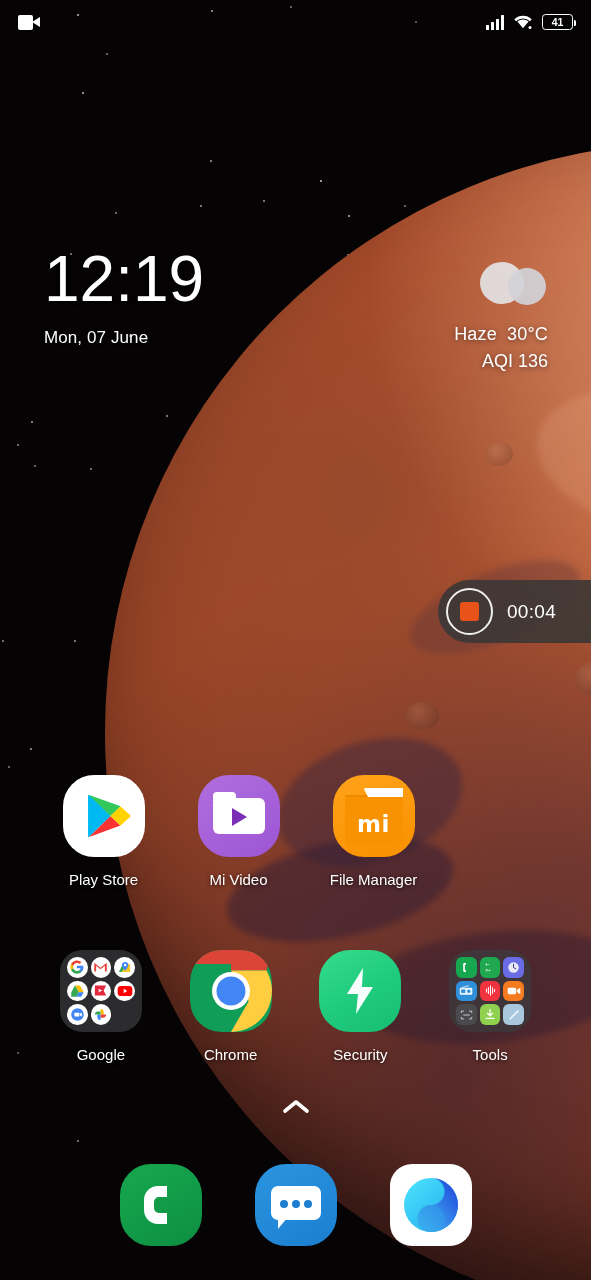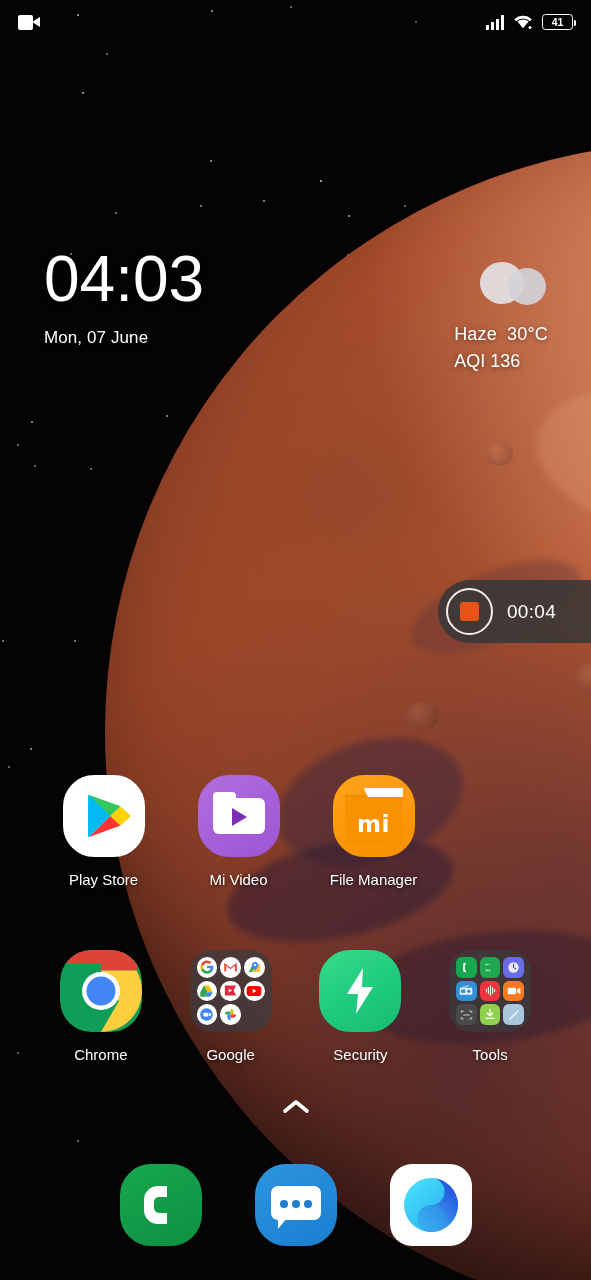--- a/index.html
+++ b/index.html
@@ -70,21 +70,21 @@
                    background:#fff; border-radius:0 1.5px 1.5px 0; }
   .batt-num { font-size:10.5px; color:#fff; font-weight:700; letter-spacing:-0.2px; line-height:1; }
 
   
   .widget-row { position:absolute; top:244px; left:0; right:0; height:150px; z-index:20; }
   .clock-block { position:absolute; left:44px; top:0; }
   .clock-time { font-size:64px; line-height:70px; color:#fff; font-weight:400; letter-spacing:0px;
                 text-shadow:0 1px 6px rgba(0,0,0,0.45); }
   .clock-date { font-size:17px; color:#fff; margin-top:14px; letter-spacing:0.1px;
                 text-shadow:0 1px 5px rgba(0,0,0,0.5); }
-  .weather-block { position:absolute; right:43px; top:12px; text-align:left; }
+  .weather-block { position:absolute; right:43px; top:12px; text-align:right; }
   .weather-icon { position:relative; height:54px; width:74px; margin:0 0 14px auto; }
   .haze-c1 { position:absolute; left:6px; top:6px; width:44px; height:42px; border-radius:50%;
              background:rgba(228,228,232,0.90); }
   .haze-c2 { position:absolute; left:34px; top:12px; width:38px; height:37px; border-radius:50%;
              background:rgba(210,210,216,0.92); }
   .weather-line { font-size:18px; color:#fff; text-shadow:0 1px 5px rgba(0,0,0,0.5); white-space:nowrap; }
   .weather-line.l1 { letter-spacing:0.2px; }
   .weather-line.l2 { margin-top:6px; }
   .wx-sep { display:inline-block; width:10px; }
 
@@ -239,21 +239,21 @@
         </svg>
       </span>
       <span class="battery">
         <span class="batt-num">41</span>
       </span>
     </div>
   </div>
 
   <div class="widget-row">
     <div class="clock-block">
-      <div class="clock-time">04:03</div>
+      <div class="clock-time">12:19</div>
       <div class="clock-date">Mon, 07 June</div>
     </div>
     <div class="weather-block">
       <div class="weather-icon">
         <span class="haze-c1"></span>
           <span class="haze-c2"></span>
       </div>
       <div class="weather-line l1">
         <span>Haze</span><span class="wx-sep"></span><span>30°C</span>
       </div>
@@ -316,20 +316,85 @@
           </div>
         </div>
         <div class="app-label">File Manager</div>
       </div>
 
     </div>
   </div>
 
   <div class="app-grid" style="top:950px;">
     <div class="row">
+
+      <div class="app">
+        <div class="icon-wrap">
+          <div class="folder">
+            <span class="mini" style="background:#fff">
+              <svg width="16" height="16" viewBox="0 0 24 24">
+                  <path fill="#4285F4" d="M21.6 12.2c0-.6-.1-1.3-.2-1.9H12v3.6h5.4a4.6 4.6 0 0 1-2 3v2.5h3.2c1.9-1.7 3-4.3 3-7.2z"></path>
+                  <path fill="#34A853" d="M12 22c2.7 0 5-.9 6.6-2.5l-3.2-2.5c-.9.6-2 1-3.4 1-2.6 0-4.8-1.7-5.6-4.1H3.1v2.6A10 10 0 0 0 12 22z"></path>
+                  <path fill="#FBBC05" d="M6.4 13.9a6 6 0 0 1 0-3.8V7.5H3.1a10 10 0 0 0 0 9z"></path>
+                  <path fill="#EA4335" d="M12 5.9c1.5 0 2.8.5 3.8 1.5l2.8-2.8A10 10 0 0 0 3.1 7.5l3.3 2.6C7.2 7.6 9.4 5.9 12 5.9z"></path>
+                </svg>
+            </span>
+            <span class="mini" style="background:#fff">
+              <svg width="15" height="12" viewBox="0 0 24 18">
+                  <path fill="#EA4335" d="M2 2 L12 10 L22 2 v14 h-3 V7 l-7 5.5 L5 7 v9 H2 z"></path>
+                  <path fill="#fff" d="M5 7 L12 12.5 L19 7 v9 H5 z" opacity=".0"></path>
+                </svg>
+            </span>
+            <span class="mini" style="background:#fff">
+              <svg width="15" height="15" viewBox="0 0 24 24">
+                  <path fill="#34A853" d="M3 19 L10 5 l5 3 -7 11z"></path>
+                  <path fill="#FBBC04" d="M15 8 L21 6 v13 H8z" opacity=".85"></path>
+                  <path fill="#4285F4" d="M13 3 a5 5 0 0 1 5 5 c0 3.5-5 9-5 9 s-5-5.5-5-9 a5 5 0 0 1 5-5z"></path>
+                  <circle cx="13" cy="8" r="2" fill="#fff"></circle>
+                </svg>
+            </span>
+            <span class="mini" style="background:#fff">
+              <svg width="15" height="14" viewBox="0 0 24 22">
+                  <path fill="#FBBC04" d="M8 2 L16 2 L22 13 L14 13 Z"></path>
+                  <path fill="#4285F4" d="M14 13 L22 13 L18 20 L10 20 Z"></path>
+                  <path fill="#34A853" d="M8 2 L14 13 L10 20 L2 20 L2 13 Z"></path>
+                </svg>
+            </span>
+            <span class="mini" style="background:#fff">
+              <svg width="15" height="15" viewBox="0 0 24 24">
+                  <path fill="#E3283E" d="M3 4 h18 l-4 8 4 8 H3 z"></path>
+                  <path fill="#fff" d="M9 9 L15 12 L9 15 z" opacity=".9"></path>
+                </svg>
+            </span>
+            <span class="mini" style="background:#fff">
+              <svg width="16" height="12" viewBox="0 0 24 17">
+                  <rect x="1" y="1" width="22" height="15" rx="5" fill="#FF0000"></rect>
+                  <path fill="#fff" d="M10 5 L15.5 8.5 L10 12 z"></path>
+                </svg>
+            </span>
+            <span class="mini" style="background:#fff">
+              <svg width="15" height="15" viewBox="0 0 24 24">
+                  <circle cx="12" cy="12" r="10" fill="#4285F4"></circle>
+                  <path fill="#fff" d="M8 9 h6 a1 1 0 0 1 1 1 v4 a1 1 0 0 1 -1 1 H8 a1 1 0 0 1 -1 -1 v-4 a1 1 0 0 1 1 -1z"></path>
+                  <path fill="#fff" d="M16 10.5 L19 9 v6 l-3 -1.5z"></path>
+                </svg>
+            </span>
+            <span class="mini" style="background:#fff">
+              <svg width="15" height="15" viewBox="0 0 24 24">
+                  <path fill="#FBBC04" d="M12 3 a5 5 0 0 1 5 5 v4 h-5z"></path>
+                  <path fill="#EA4335" d="M21 12 a5 5 0 0 1 -5 5 h-4 v-5z"></path>
+                  <path fill="#4285F4" d="M12 21 a5 5 0 0 1 -5 -5 v-4 h5z"></path>
+                  <path fill="#34A853" d="M3 12 a5 5 0 0 1 5 -5 h4 v5z"></path>
+                </svg>
+            </span>
+            <span class="mini" style="background:transparent"></span>
+          </div>
+        </div>
+        <div class="app-label">Google</div>
+      </div>
 
       <div class="app">
         <div class="icon-wrap">
           <div class="squircle ic-chrome">
             <svg width="82" height="82" viewBox="0 0 82 82">
               <defs>
                   <clipPath id="sq">
                     <rect x="0" y="0" width="82" height="82" rx="31"></rect>
                   </clipPath>
                 </defs>
@@ -343,85 +408,20 @@
                 <circle cx="41" cy="41" r="14.5" fill="#4285f4"></circle>
               </g>
             </svg>
           </div>
         </div>
         <div class="app-label">Chrome</div>
       </div>
 
       <div class="app">
         <div class="icon-wrap">
-          <div class="folder">
-            <span class="mini" style="background:#fff">
-              <svg width="16" height="16" viewBox="0 0 24 24">
-                  <path fill="#4285F4" d="M21.6 12.2c0-.6-.1-1.3-.2-1.9H12v3.6h5.4a4.6 4.6 0 0 1-2 3v2.5h3.2c1.9-1.7 3-4.3 3-7.2z"></path>
-                  <path fill="#34A853" d="M12 22c2.7 0 5-.9 6.6-2.5l-3.2-2.5c-.9.6-2 1-3.4 1-2.6 0-4.8-1.7-5.6-4.1H3.1v2.6A10 10 0 0 0 12 22z"></path>
-                  <path fill="#FBBC05" d="M6.4 13.9a6 6 0 0 1 0-3.8V7.5H3.1a10 10 0 0 0 0 9z"></path>
-                  <path fill="#EA4335" d="M12 5.9c1.5 0 2.8.5 3.8 1.5l2.8-2.8A10 10 0 0 0 3.1 7.5l3.3 2.6C7.2 7.6 9.4 5.9 12 5.9z"></path>
-                </svg>
-            </span>
-            <span class="mini" style="background:#fff">
-              <svg width="15" height="12" viewBox="0 0 24 18">
-                  <path fill="#EA4335" d="M2 2 L12 10 L22 2 v14 h-3 V7 l-7 5.5 L5 7 v9 H2 z"></path>
-                  <path fill="#fff" d="M5 7 L12 12.5 L19 7 v9 H5 z" opacity=".0"></path>
-                </svg>
-            </span>
-            <span class="mini" style="background:#fff">
-              <svg width="15" height="15" viewBox="0 0 24 24">
-                  <path fill="#34A853" d="M3 19 L10 5 l5 3 -7 11z"></path>
-                  <path fill="#FBBC04" d="M15 8 L21 6 v13 H8z" opacity=".85"></path>
-                  <path fill="#4285F4" d="M13 3 a5 5 0 0 1 5 5 c0 3.5-5 9-5 9 s-5-5.5-5-9 a5 5 0 0 1 5-5z"></path>
-                  <circle cx="13" cy="8" r="2" fill="#fff"></circle>
-                </svg>
-            </span>
-            <span class="mini" style="background:#fff">
-              <svg width="15" height="14" viewBox="0 0 24 22">
-                  <path fill="#FBBC04" d="M8 2 L16 2 L22 13 L14 13 Z"></path>
-                  <path fill="#4285F4" d="M14 13 L22 13 L18 20 L10 20 Z"></path>
-                  <path fill="#34A853" d="M8 2 L14 13 L10 20 L2 20 L2 13 Z"></path>
-                </svg>
-            </span>
-            <span class="mini" style="background:#fff">
-              <svg width="15" height="15" viewBox="0 0 24 24">
-                  <path fill="#E3283E" d="M3 4 h18 l-4 8 4 8 H3 z"></path>
-                  <path fill="#fff" d="M9 9 L15 12 L9 15 z" opacity=".9"></path>
-                </svg>
-            </span>
-            <span class="mini" style="background:#fff">
-              <svg width="16" height="12" viewBox="0 0 24 17">
-                  <rect x="1" y="1" width="22" height="15" rx="5" fill="#FF0000"></rect>
-                  <path fill="#fff" d="M10 5 L15.5 8.5 L10 12 z"></path>
-                </svg>
-            </span>
-            <span class="mini" style="background:#fff">
-              <svg width="15" height="15" viewBox="0 0 24 24">
-                  <circle cx="12" cy="12" r="10" fill="#4285F4"></circle>
-                  <path fill="#fff" d="M8 9 h6 a1 1 0 0 1 1 1 v4 a1 1 0 0 1 -1 1 H8 a1 1 0 0 1 -1 -1 v-4 a1 1 0 0 1 1 -1z"></path>
-                  <path fill="#fff" d="M16 10.5 L19 9 v6 l-3 -1.5z"></path>
-                </svg>
-            </span>
-            <span class="mini" style="background:#fff">
-              <svg width="15" height="15" viewBox="0 0 24 24">
-                  <path fill="#FBBC04" d="M12 3 a5 5 0 0 1 5 5 v4 h-5z"></path>
-                  <path fill="#EA4335" d="M21 12 a5 5 0 0 1 -5 5 h-4 v-5z"></path>
-                  <path fill="#4285F4" d="M12 21 a5 5 0 0 1 -5 -5 v-4 h5z"></path>
-                  <path fill="#34A853" d="M3 12 a5 5 0 0 1 5 -5 h4 v5z"></path>
-                </svg>
-            </span>
-            <span class="mini" style="background:transparent"></span>
-          </div>
-        </div>
-        <div class="app-label">Google</div>
-      </div>
-
-      <div class="app">
-        <div class="icon-wrap">
           <div class="squircle ic-security">
             <svg class="bolt" width="34" height="46" viewBox="0 0 34 46">
               <path d="M20 0 L4 26 h11 L13 46 L30 19 H19 Z" fill="#ffffff" opacity="0.97"></path>
             </svg>
           </div>
         </div>
         <div class="app-label">Security</div>
       </div>
 
       <div class="app">

